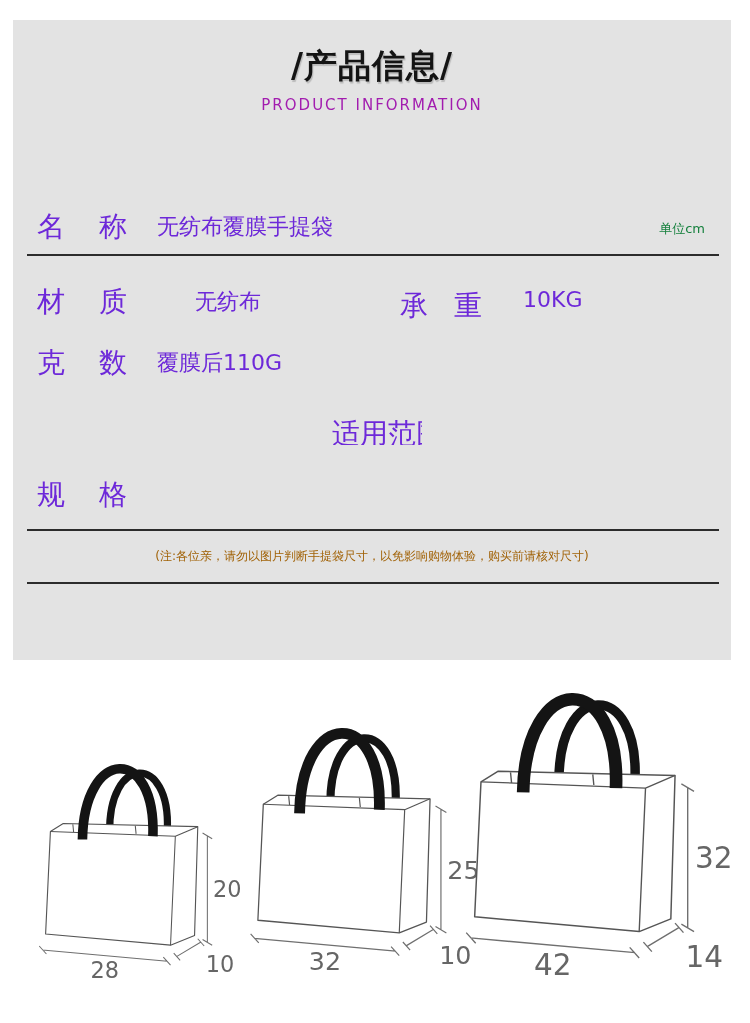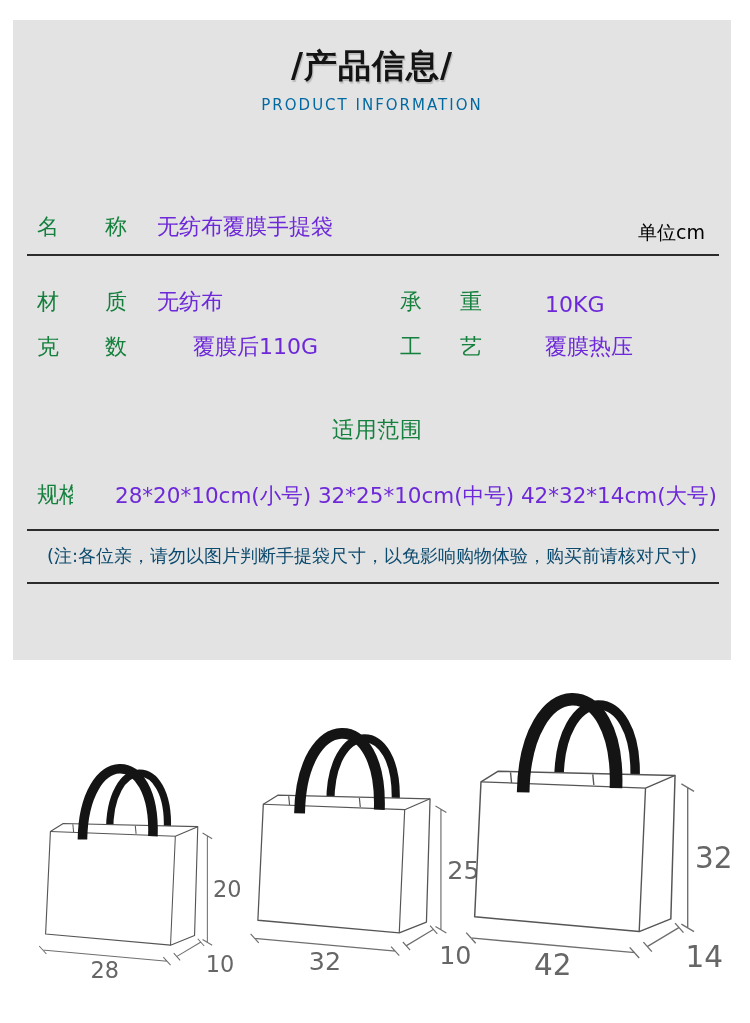--- a/index.html
+++ b/index.html
@@ -6,46 +6,46 @@
   body{font-family:"DejaVu Sans","Liberation Sans",sans-serif;}
   .canvas{position:relative;width:750px;height:1023px;background:#ffffff;overflow:hidden;padding-left:43px;}
 
   
   .panel{position:absolute;left:13px;top:20px;width:718px;height:640px;background:#e3e3e3;}
 
   .title{position:absolute;top:24px;left:0;width:100%;text-align:center;margin:0;
          font-size:33px;font-weight:bold;color:#141414;letter-spacing:1px;
          text-shadow:1px 2px 1px rgba(0,0,0,0.18);}
   .subtitle{position:absolute;top:76px;left:0;width:100%;text-align:center;
-            font-size:15px;color:#0369a1;letter-spacing:2px;}
+            font-size:15px;color:#a21caf;letter-spacing:2px;}
 
   .row{position:absolute;left:24px;right:14px;height:30px;display:flex;align-items:center;}
-  .lbl{display:inline-block;width:90px;font-size:22px;color:#15803d;
+  .lbl{display:inline-block;width:90px;font-size:28px;color:#6d28d9;
        text-align:justify;text-align-last:justify;white-space:nowrap;overflow:hidden;}
   .val{margin-left:30px;font-size:22px;color:#6d28d9;white-space:nowrap;}
-  .pair2{position:absolute;left:363px;top:0;height:30px;display:flex;align-items:flex-end;}
+  .pair2{position:absolute;left:363px;top:0;height:30px;display:flex;align-items:flex-start;}
   .pair2 .lbl{width:82px;}
-  .pair2 .val{margin-left:63px;}
+  .pair2 .val{margin-left:41px;}
   .val.small{font-size:21.5px;letter-spacing:0;}
 
   .row-name{top:192px;}
-  .row-2{top:267px;}
-  .row-3{top:312px;gap:36px;}
+  .row-2{top:267px;gap:38px;}
+  .row-3{top:328px;}
   .row-4{top:395px;flex-direction:column;}
   .row-5{top:460px;gap:12px;}
 
-  .unit{position:absolute;top:200px;right:26px;font-size:19px;color:#000000;}
+  .unit{position:absolute;top:200px;right:26px;font-size:13px;color:#15803d;}
 
   .hr{position:absolute;left:14px;right:12px;height:0;border-top:2px solid #2c2c2c;}
   .hr1{top:234px;}
   .hr2{top:509px;}
   .hr3{top:562px;}
 
   .note{position:absolute;top:521px;left:0;width:100%;height:30px;line-height:30px;
-        text-align:center;font-size:18px;color:#0c4a6e;white-space:nowrap;}
+        text-align:center;font-size:12px;color:#a16207;white-space:nowrap;}
 
   
   .bags{position:absolute;left:0;top:660px;width:750px;height:363px;background:#ffffff;}
   .bag{position:absolute;}
   .bag-small{left:36px;top:88px;width:205px;height:231px;}
   .bag-medium{left:247px;top:50px;width:232px;height:261px;}
   .bag-large{left:462px;top:12px;width:270px;height:304px;}
 
   .handle{fill:none;stroke:#141414;}
   .handle.rear{stroke-width:9px;}
@@ -76,33 +76,28 @@
       <span class="val">无纺布</span>
       <span class="pair2">
         <span class="lbl">承重</span>
         <span class="val">10KG</span>
       </span>
     </div>
 
     <div class="row row-3">
       <span class="lbl">克数</span>
       <span class="val">覆膜后110G</span>
-      <span class="pair2">
-        <span class="lbl">工艺</span>
-        <span class="val">覆膜热压</span>
-      </span>
     </div>
 
     <div class="row row-4">
       <span class="lbl">适用范围</span>
     </div>
 
     <div class="row row-5">
       <span class="lbl">规格</span>
-      <span class="val small">28*20*10cm(小号) 32*25*10cm(中号) 42*32*14cm(大号)</span>
     </div>
 
     <div class="hr hr2"></div>
     <div class="note">(注:各位亲，请勿以图片判断手提袋尺寸，以免影响购物体验，购买前请核对尺寸)</div>
     <div class="hr hr3"></div>
   </section>
 
   <section class="bags">
 
     <svg class="bag bag-small" viewBox="0 0 256 288" xmlns="http://www.w3.org/2000/svg">

